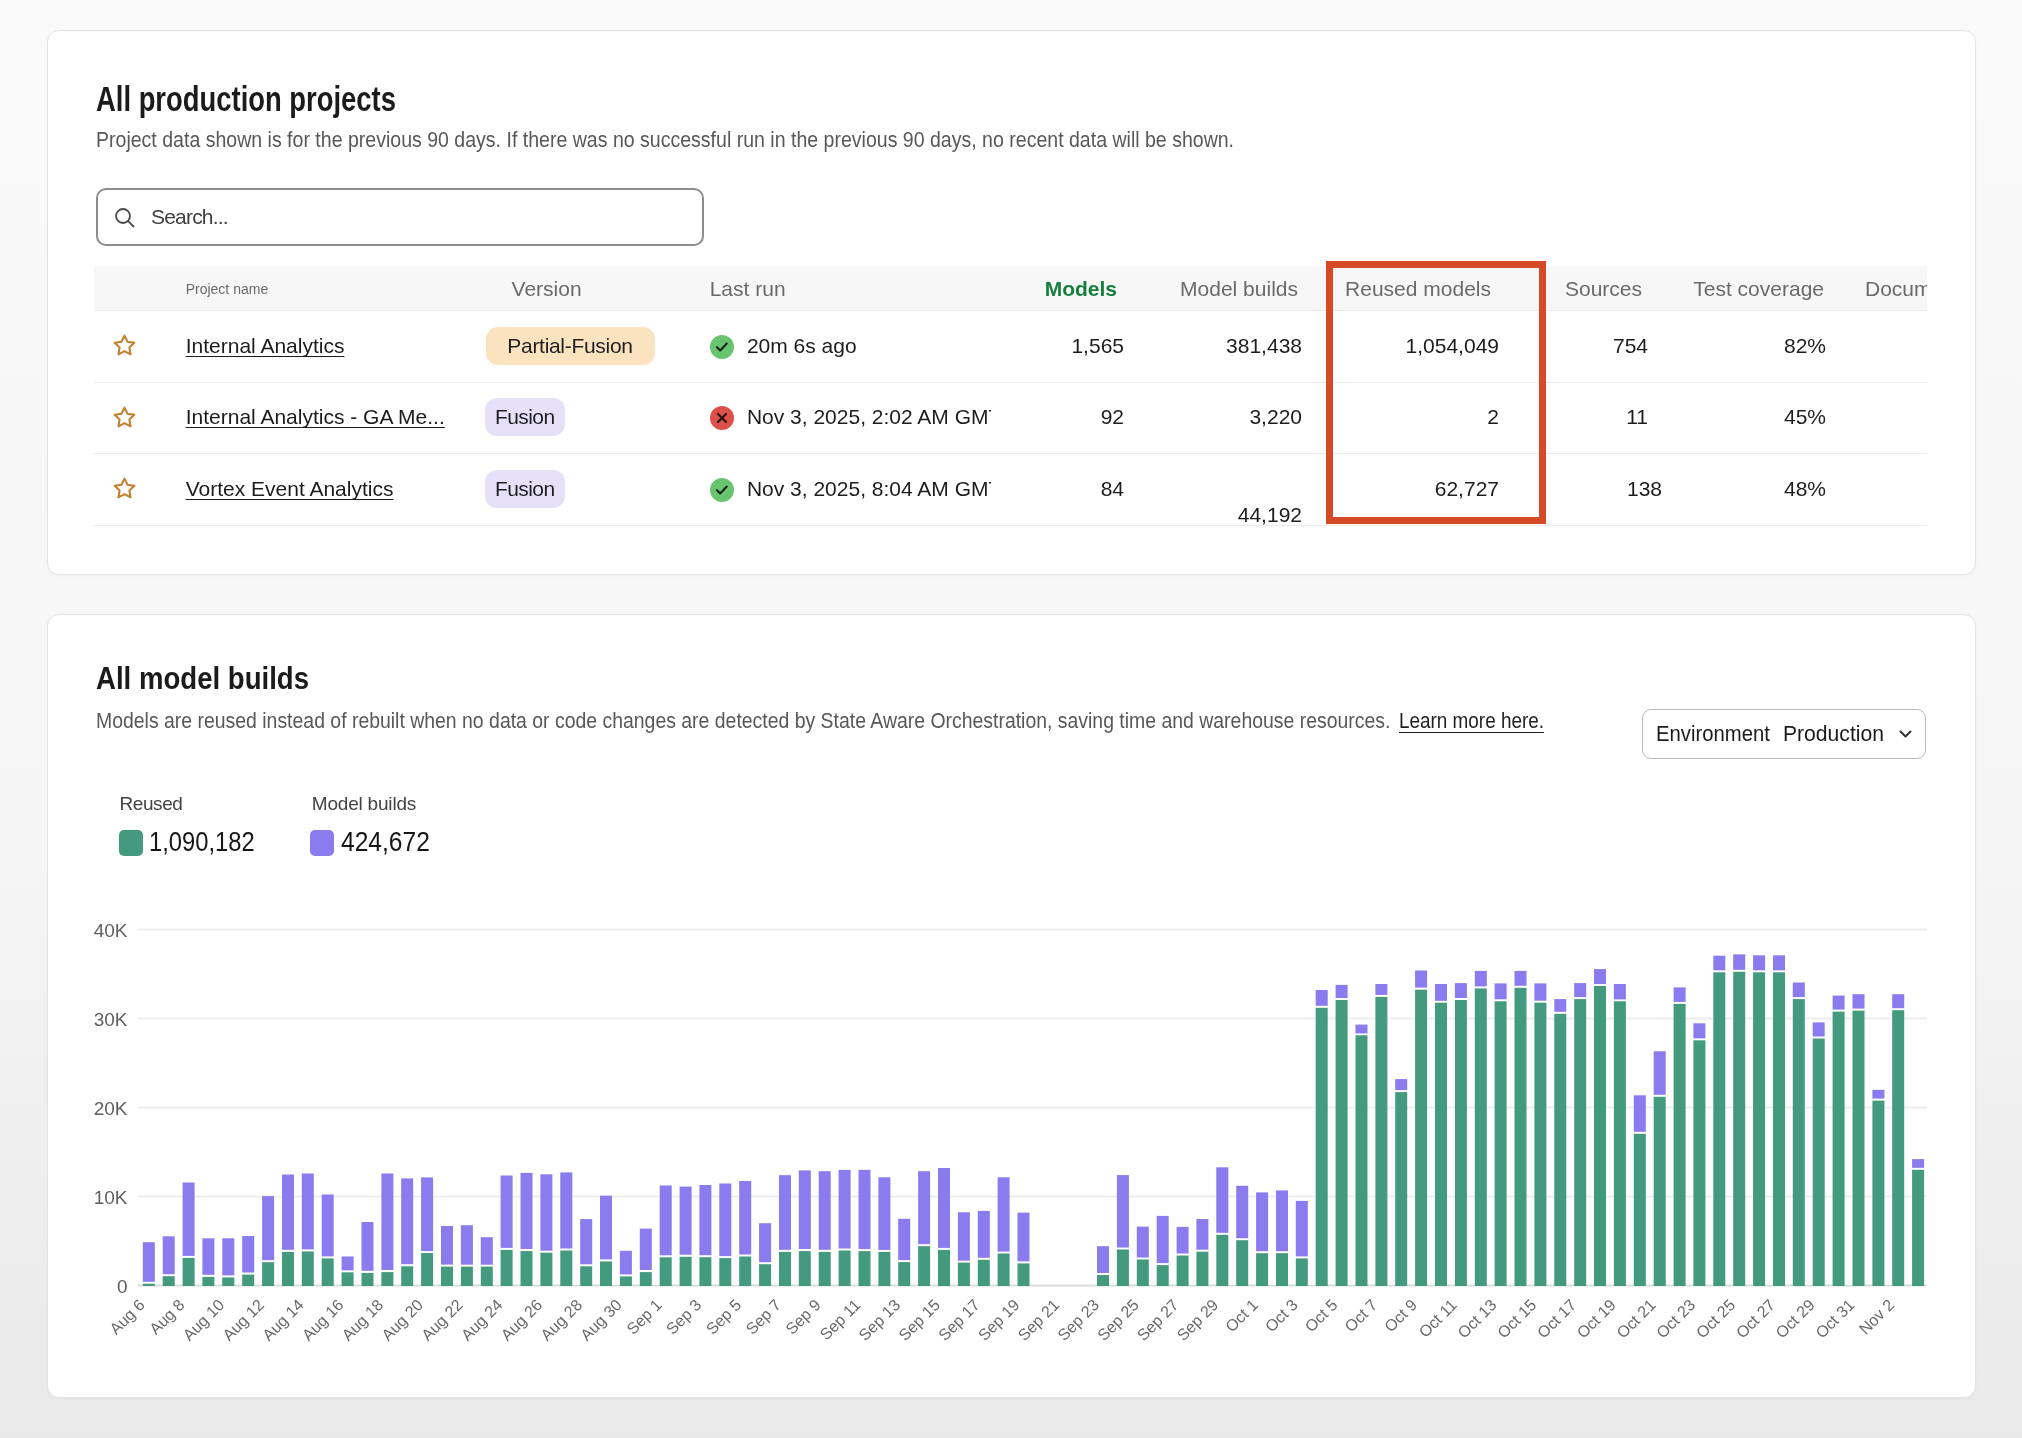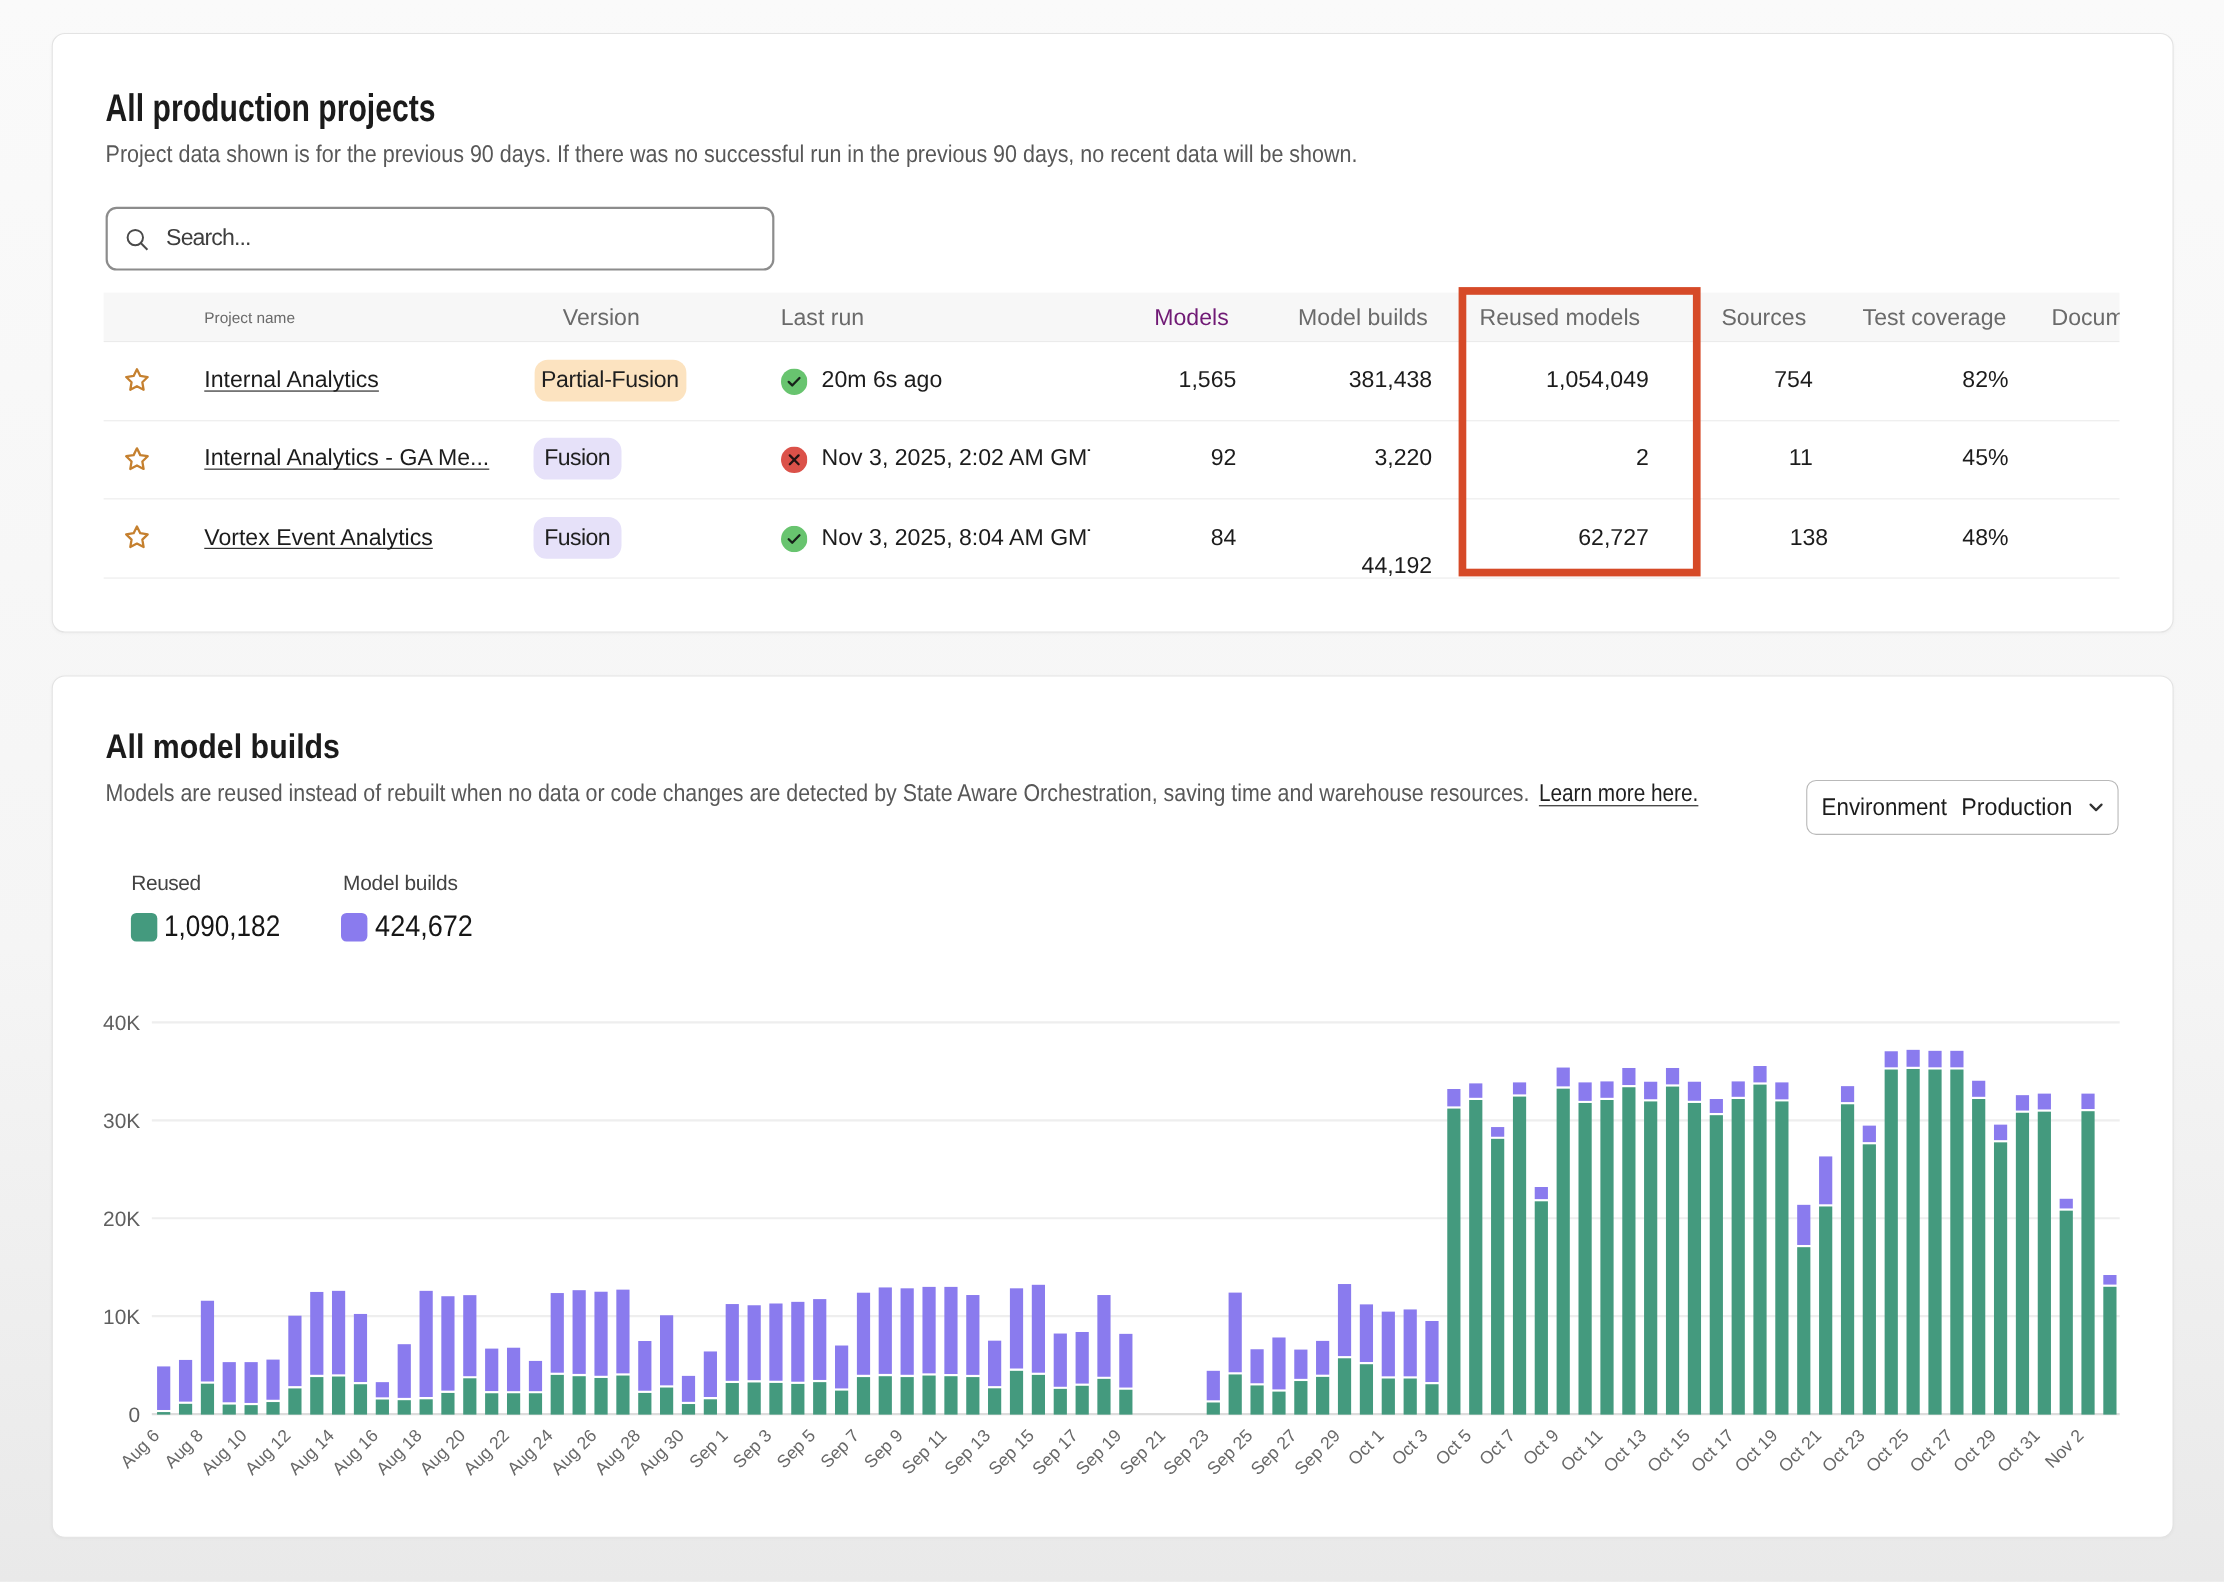--- a/index.html
+++ b/index.html
@@ -17,39 +17,39 @@
     <circle cx="10" cy="10" r="7"></circle>
     <line x1="15.2" y1="15.2" x2="21" y2="21"></line>
   </svg>
 <div class="abs" style="left:151px;top:217px;transform:translateY(-50%);font-size:21px;letter-spacing:-0.8px;color:#3e3e3e">Search...</div>
 <div style="position:absolute;left:94px;top:260px;width:1833px;height:272px;overflow:hidden">
     <div style="position:absolute;left:-94px;top:-260px;width:2022px;height:1438px">
       <div class="abs" style="left:94px;top:266px;width:1833px;height:44px;background:#f7f7f7"></div>
       <div class="abs" style="left:185.7px;top:289px;transform:translateY(-50%);font-size:14px;color:#6a6a6a;font-weight:400;white-space:nowrap;">Project name</div>
       <div class="abs" style="left:511.6px;top:289px;transform:translateY(-50%);font-size:21px;color:#6a6a6a;font-weight:400;white-space:nowrap;">Version</div>
       <div class="abs" style="left:709.7px;top:289px;transform:translateY(-50%);font-size:21px;color:#6a6a6a;font-weight:400;white-space:nowrap;">Last run</div>
-      <div class="abs" style="right:905px;top:289px;transform:translateY(-50%);font-size:21px;color:#701a75;font-weight:400;white-space:nowrap;">Models</div>
+      <div class="abs" style="right:905px;top:289px;transform:translateY(-50%);font-size:21px;color:#15803d;font-weight:700;white-space:nowrap;">Models</div>
       <div class="abs" style="right:724px;top:289px;transform:translateY(-50%);font-size:21px;color:#6a6a6a;font-weight:400;white-space:nowrap;">Model builds</div>
       <div class="abs" style="right:531px;top:289px;transform:translateY(-50%);font-size:21px;color:#6a6a6a;font-weight:400;white-space:nowrap;">Reused models</div>
       <div class="abs" style="right:380px;top:289px;transform:translateY(-50%);font-size:21px;color:#6a6a6a;font-weight:400;white-space:nowrap;">Sources</div>
       <div class="abs" style="right:198px;top:289px;transform:translateY(-50%);font-size:21px;color:#6a6a6a;font-weight:400;white-space:nowrap;">Test coverage</div>
       <div class="abs" style="left:1865px;top:289px;transform:translateY(-50%);font-size:21px;color:#6a6a6a;font-weight:400;white-space:nowrap;">Documentation coverage</div>
       <div class="abs" style="left:94px;top:310px;width:1833px;height:1px;background:#ebebeb"></div>
       <div class="abs" style="left:94px;top:381.5px;width:1833px;height:1px;background:#ebebeb"></div>
       <div class="abs" style="left:94px;top:453px;width:1833px;height:1px;background:#ebebeb"></div>
       <div class="abs" style="left:94px;top:524.5px;width:1833px;height:1px;background:#ebebeb"></div>
       <svg style="position:absolute;left:112.3px;top:333.3px" width="25" height="25" viewBox="0 0 24 24" fill="none" stroke="#c5802f" stroke-width="2" stroke-linejoin="round">
         <path d="M12 2.5l2.9 5.9 6.5 0.95-4.7 4.6 1.1 6.5-5.8-3.05-5.8 3.05 1.1-6.5-4.7-4.6 6.5-0.95z"></path>
       </svg>
       <svg style="position:absolute;left:709.5px;top:334.8px" width="24" height="24" viewBox="0 0 24 24">
         <circle cx="12" cy="12" r="12" fill="#68c46f"></circle>
         <path d="M7 12.2l3.2 3.2 6.6-6.8" stroke="#17231a" stroke-width="2.1" fill="none" stroke-linecap="round" stroke-linejoin="round"></path>
       </svg>
       <div class="abs" style="left:185.7px;top:345.8px;transform:translateY(-50%);font-size:21px;color:#1c1c1c;font-weight:500;white-space:nowrap;text-decoration:underline;text-underline-offset:3px;text-decoration-thickness:1.2px;text-decoration-skip-ink:none;">Internal Analytics</div>
-      <div class="abs" style="left:485.5px;top:326.6px;width:138px;height:38.4px;background:#fce3c0;border-radius:12px;display:flex;align-items:center;justify-content:center;font-size:21px;font-weight:400;letter-spacing:-0.3px;color:#1f1f1f;">Partial-Fusion</div>
+      <div class="abs" style="left:485.5px;top:326.6px;width:169px;height:38.4px;background:#fce3c0;border-radius:12px;display:flex;align-items:center;justify-content:center;font-size:21px;font-weight:400;letter-spacing:-0.3px;color:#1f1f1f;">Partial-Fusion</div>
       <div class="abs" style="left:746.9px;top:345.8px;transform:translateY(-50%);width:244px;overflow:hidden;font-size:21px;color:#1c1c1c;white-space:nowrap;">20m 6s ago</div>
       <div class="abs" style="right:898px;top:345.8px;transform:translateY(-50%);font-size:21px;color:#1c1c1c;font-weight:400;white-space:nowrap;">1,565</div>
       <div class="abs" style="right:720px;top:345.8px;transform:translateY(-50%);font-size:21px;color:#1c1c1c;font-weight:400;white-space:nowrap;">381,438</div>
       <div class="abs" style="right:523px;top:345.8px;transform:translateY(-50%);font-size:21px;color:#1c1c1c;font-weight:400;white-space:nowrap;">1,054,049</div>
       <div class="abs" style="right:374px;top:345.8px;transform:translateY(-50%);font-size:21px;color:#1c1c1c;font-weight:400;white-space:nowrap;">754</div>
       <div class="abs" style="right:196px;top:345.8px;transform:translateY(-50%);font-size:21px;color:#1c1c1c;font-weight:400;white-space:nowrap;">82%</div>
       <svg style="position:absolute;left:112.3px;top:404.8px" width="25" height="25" viewBox="0 0 24 24" fill="none" stroke="#c5802f" stroke-width="2" stroke-linejoin="round">
         <path d="M12 2.5l2.9 5.9 6.5 0.95-4.7 4.6 1.1 6.5-5.8-3.05-5.8 3.05 1.1-6.5-4.7-4.6 6.5-0.95z"></path>
       </svg>
       <svg style="position:absolute;left:709.5px;top:406.3px" width="24" height="24" viewBox="0 0 24 24">

